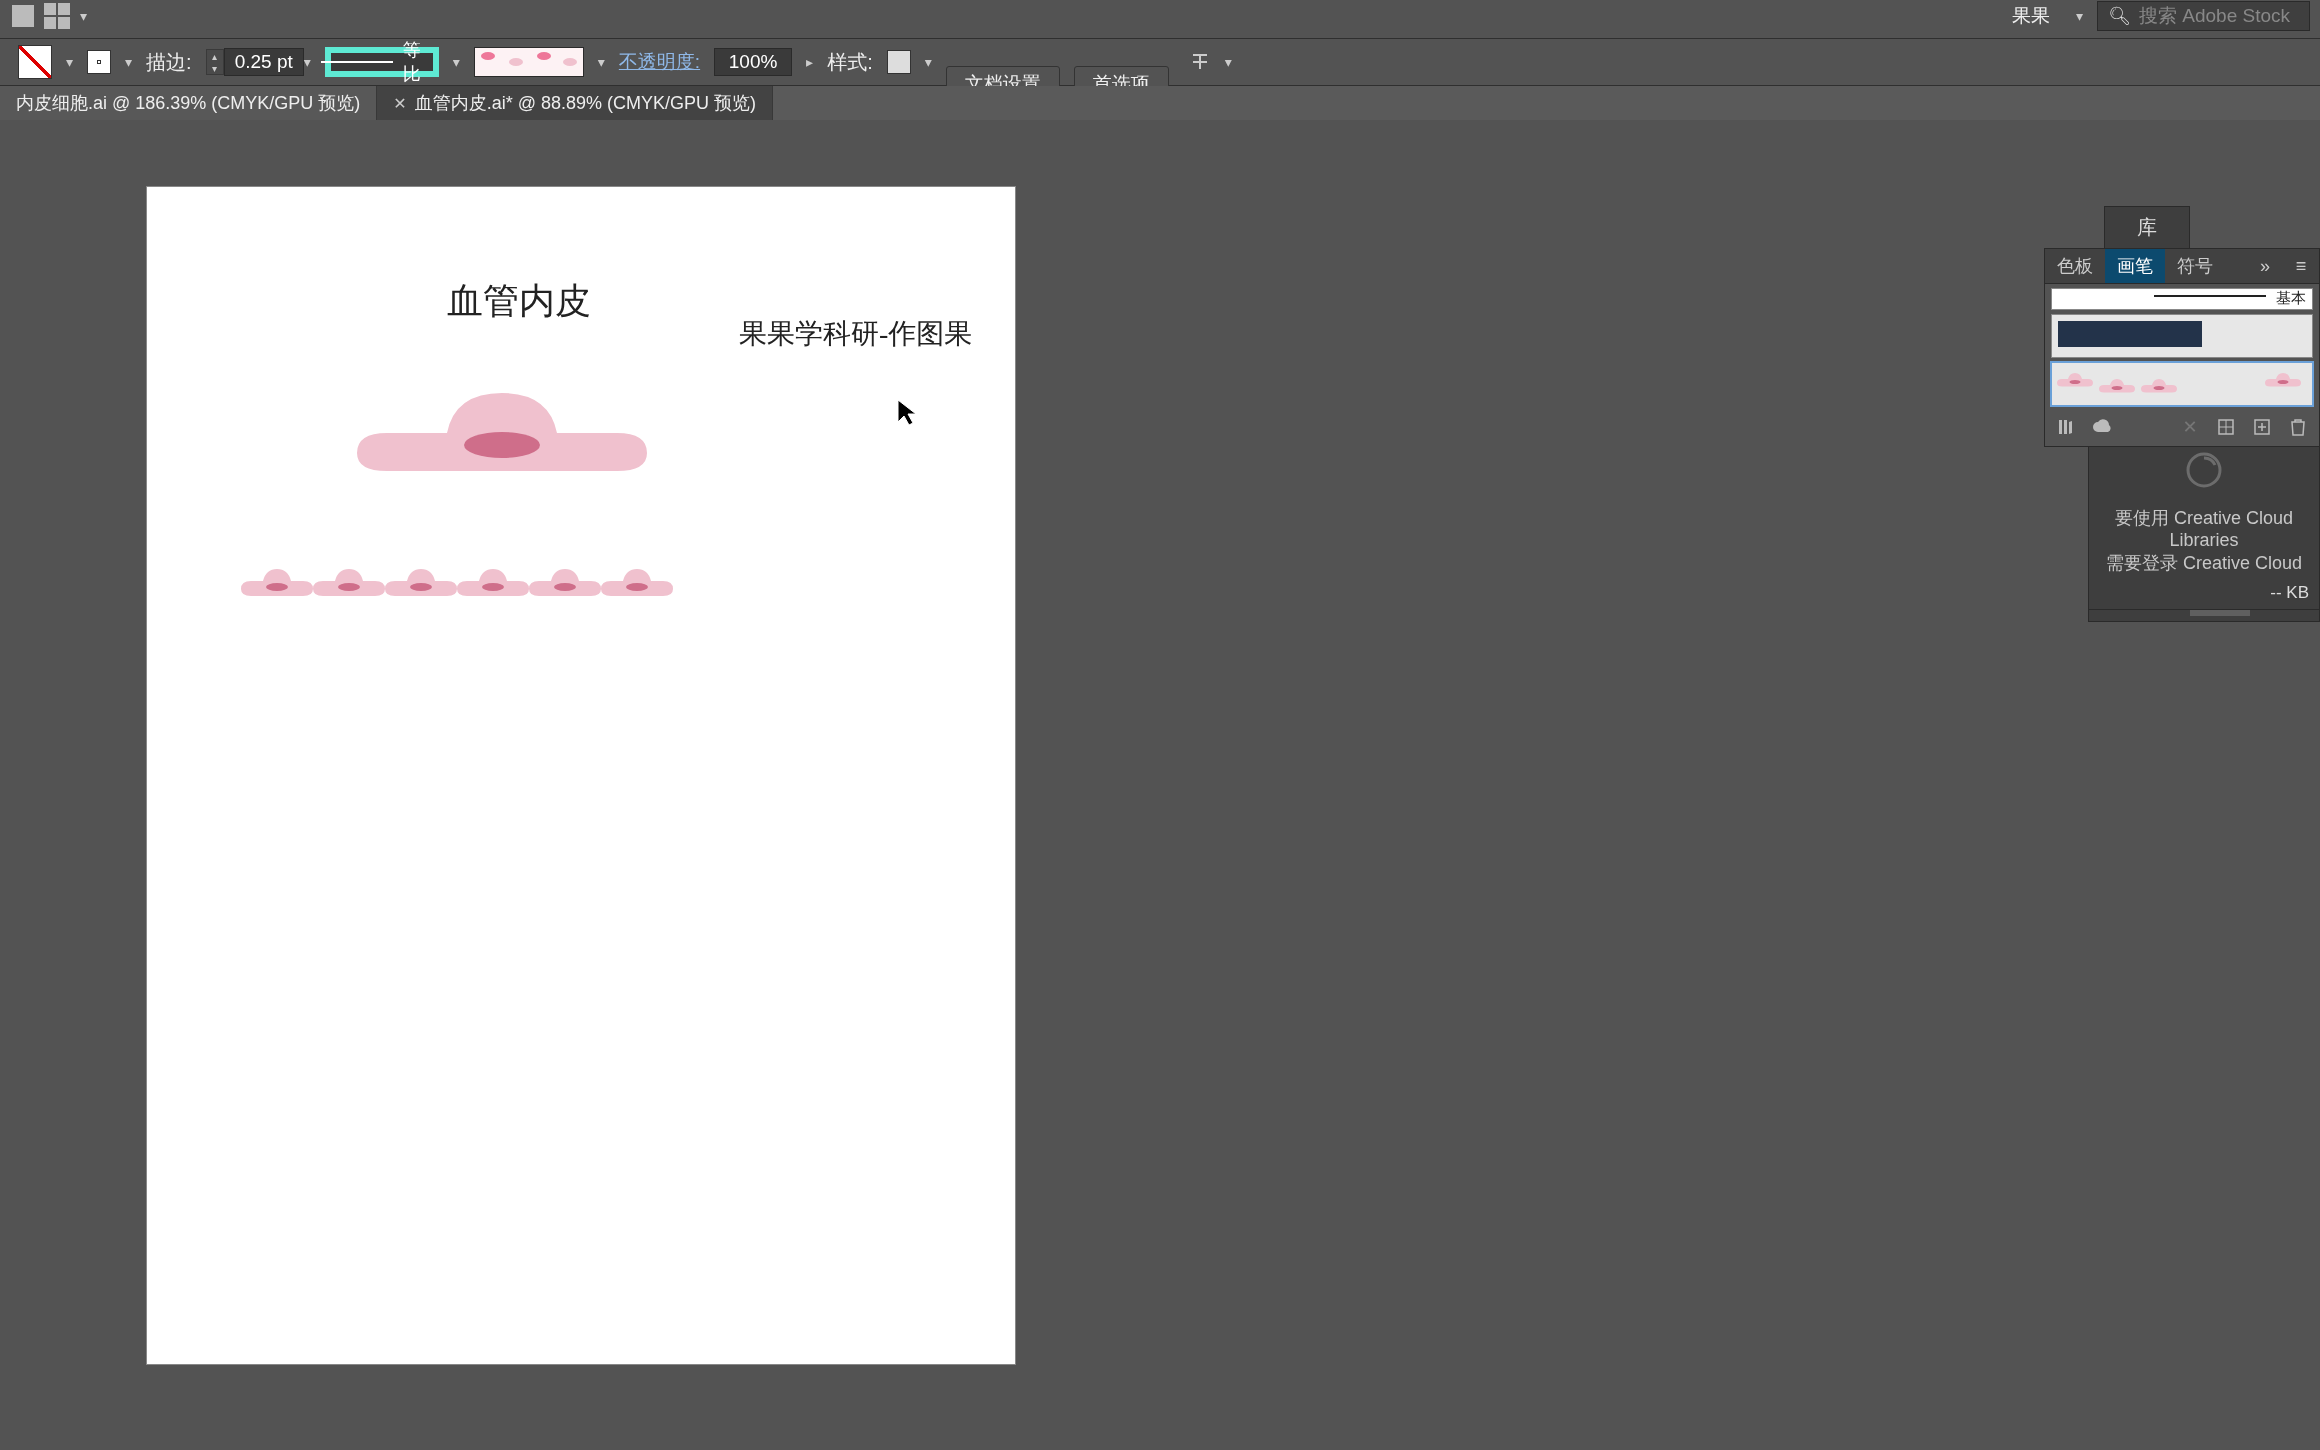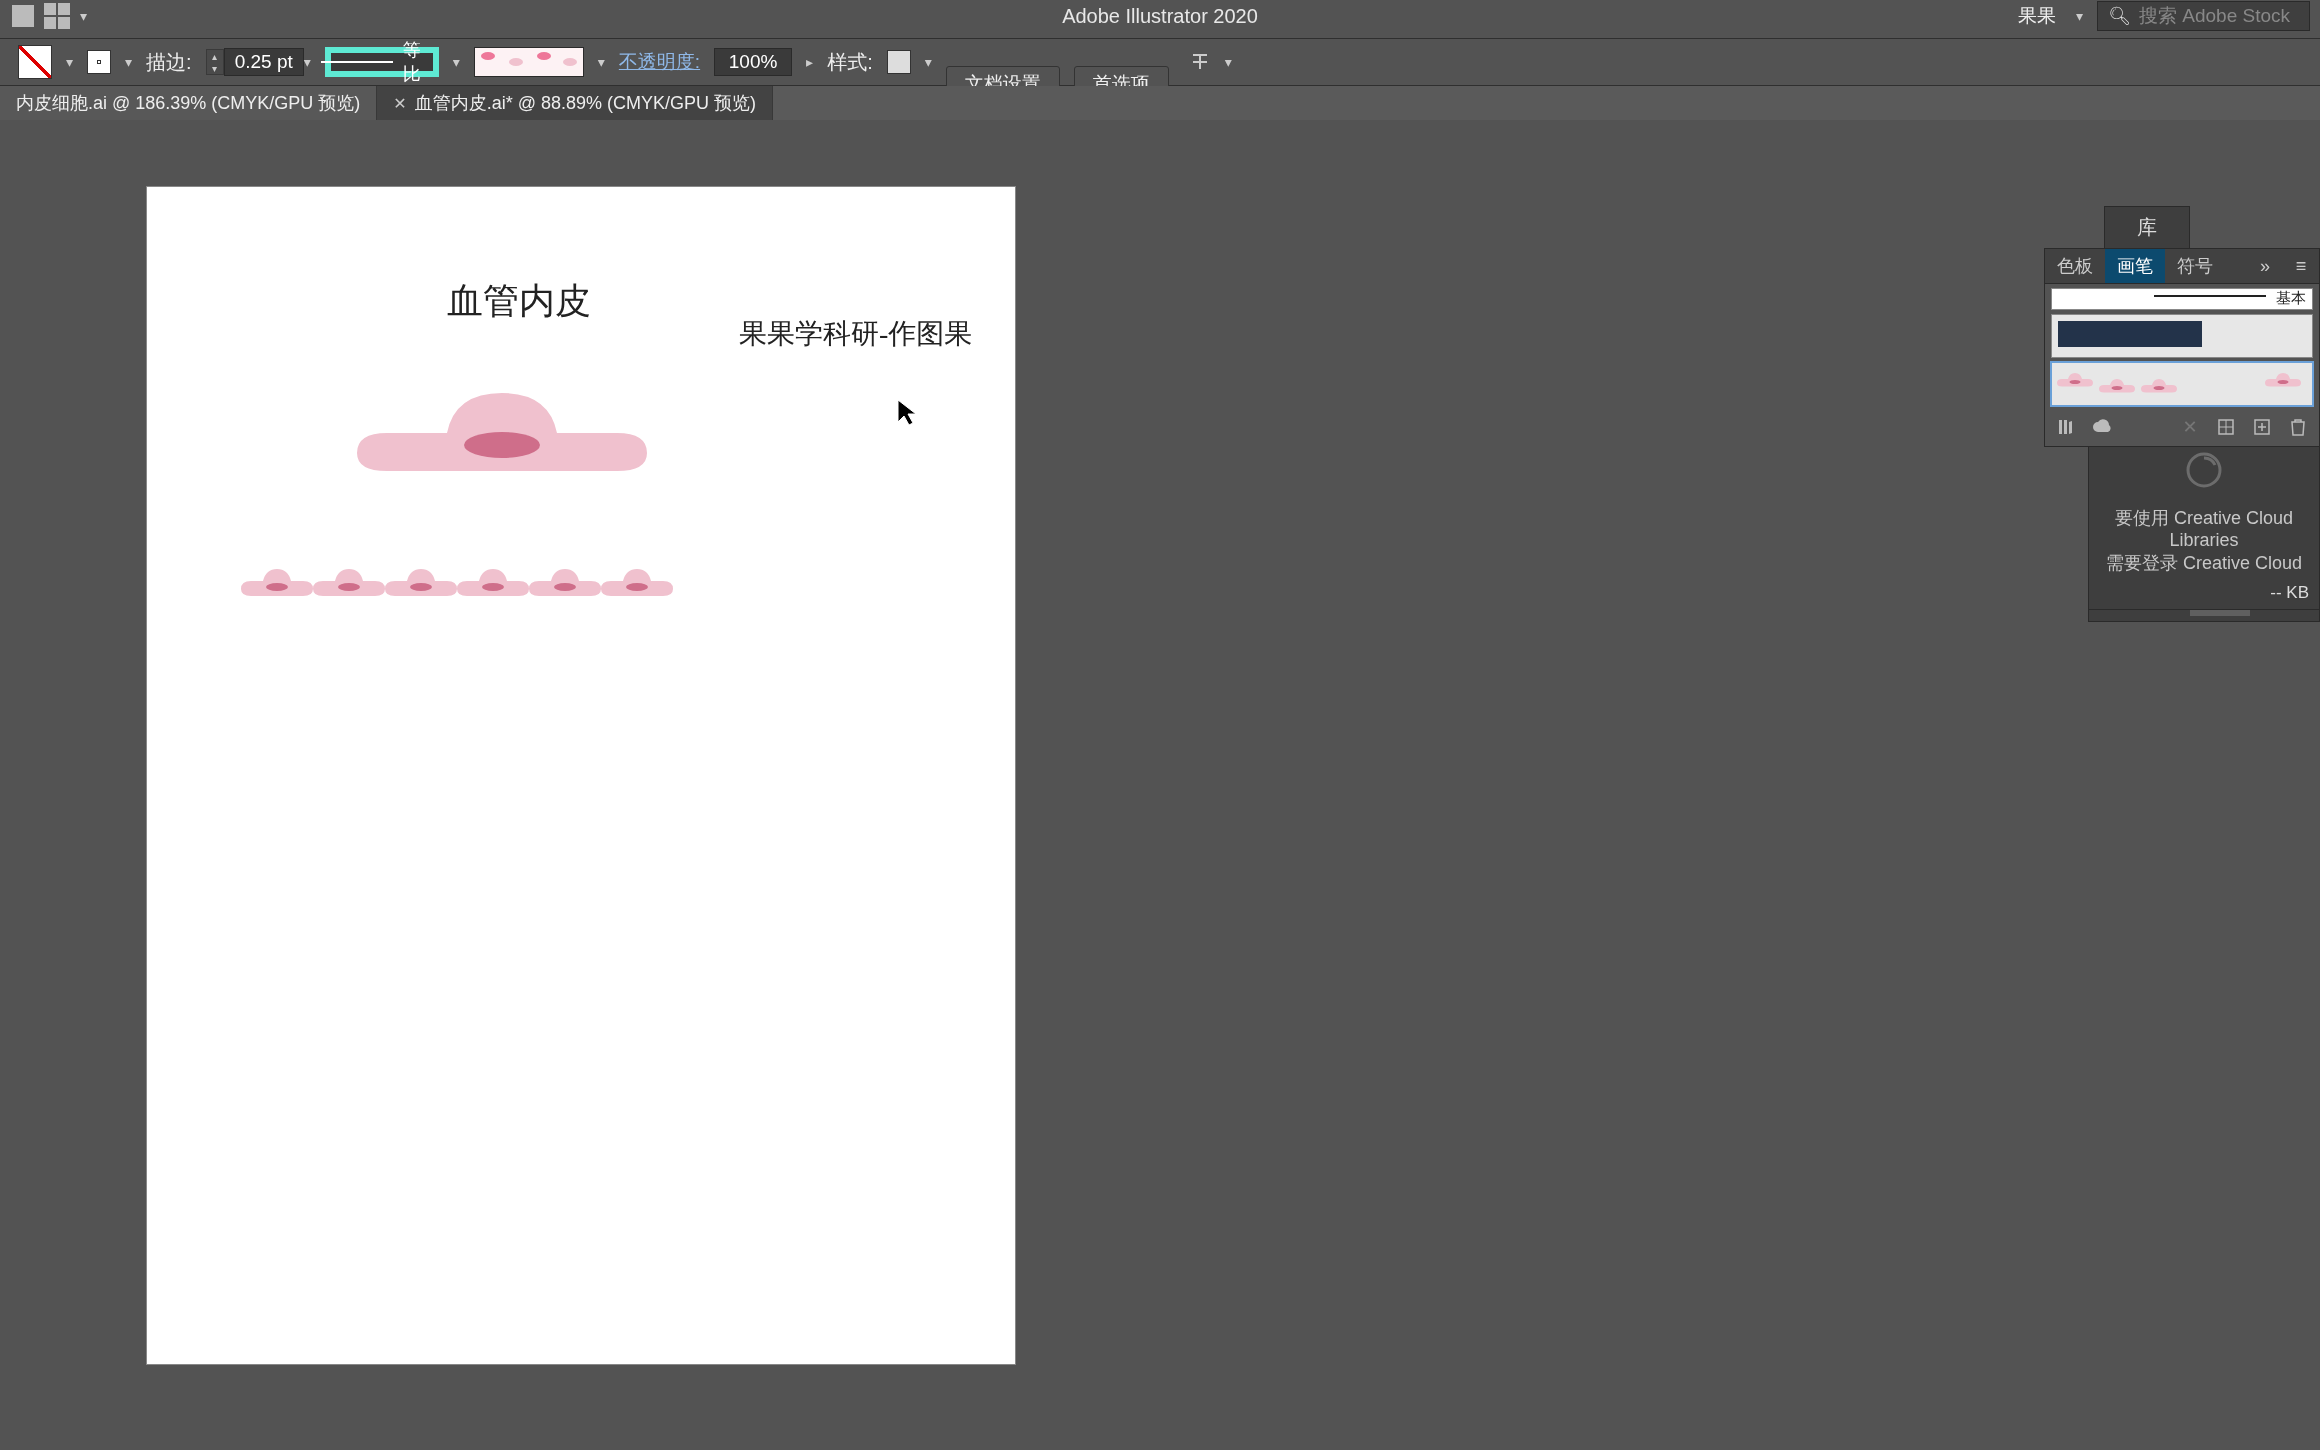--- a/index.html
+++ b/index.html
@@ -7,21 +7,21 @@
 
 
 .menubar { height:32px; background:#535353; display:flex; align-items:center; color:#ddd; font-size:18px; }
 .mb-left { display:flex; align-items:center; gap:10px; padding-left:12px; }
 .mb-sq { width:22px; height:22px; background:#bbb; }
 .mb-grid { display:grid; grid-template-columns:12px 12px; grid-template-rows:12px 12px; gap:2px; }
 .mb-grid span { background:#bbb; }
 .chev { color:#ccc; font-size:14px; }
 .mb-title { position:absolute; left:0; right:0; text-align:center; color:#e8e8e8; font-size:20px; pointer-events:none; }
 .mb-right { margin-left:auto; display:flex; align-items:center; gap:14px; padding-right:10px; }
-.user-menu { color:#eee; font-size:19px; display:flex; align-items:center; gap:20px; }
+.user-menu { color:#eee; font-size:19px; display:flex; align-items:center; gap:26px; }
 .search-wrap { background:#3f3f3f; display:flex; align-items:center; height:30px; padding:0 10px; gap:8px; border:1px solid #2a2a2a; }
 .search-wrap input { background:transparent; border:none; color:#ccc; font-size:19px; width:160px; outline:none; }
 .search-wrap input::placeholder { color:#888; }
 .mag { color:#ddd; font-size:18px; }
 
 
 .ctrlbar { height:48px; background:#535353; border-top:1px solid #2f2f2f; border-bottom:1px solid #2f2f2f; display:flex; align-items:center; padding:0 18px; gap:14px; color:#ddd; font-size:20px; margin-top:6px;}
 .swatch-w { width:34px; height:34px; background:#fff; position:relative; border:1px solid #333;}
 .swatch-w::after { content:""; position:absolute; left:0; top:0; right:0; bottom:0; background:linear-gradient(to top right, transparent 46%, #d00 46%, #d00 54%, transparent 54%);}
 .swatch-s { width:24px; height:24px; background:#fff; border:1px solid #333; display:flex; align-items:center; justify-content:center;}
@@ -97,21 +97,20 @@
   <div class="mb-left">
     <div class="mb-sq"></div>
     <div class="mb-grid">
       <span></span>
         <span></span>
         <span></span>
         <span></span>
     </div>
     <span class="chev">▾</span>
   </div>
-  <div class="mb-title">Adobe Illustrator 2020</div>
   <div class="mb-right">
     <div class="user-menu">
       <span>果果</span>
       <span class="chev">▾</span>
     </div>
     <div class="search-wrap">
       <span class="mag">🔍︎</span>
       <input type="text" placeholder="搜索 Adobe Stock" style="">
     </div>
   </div>

